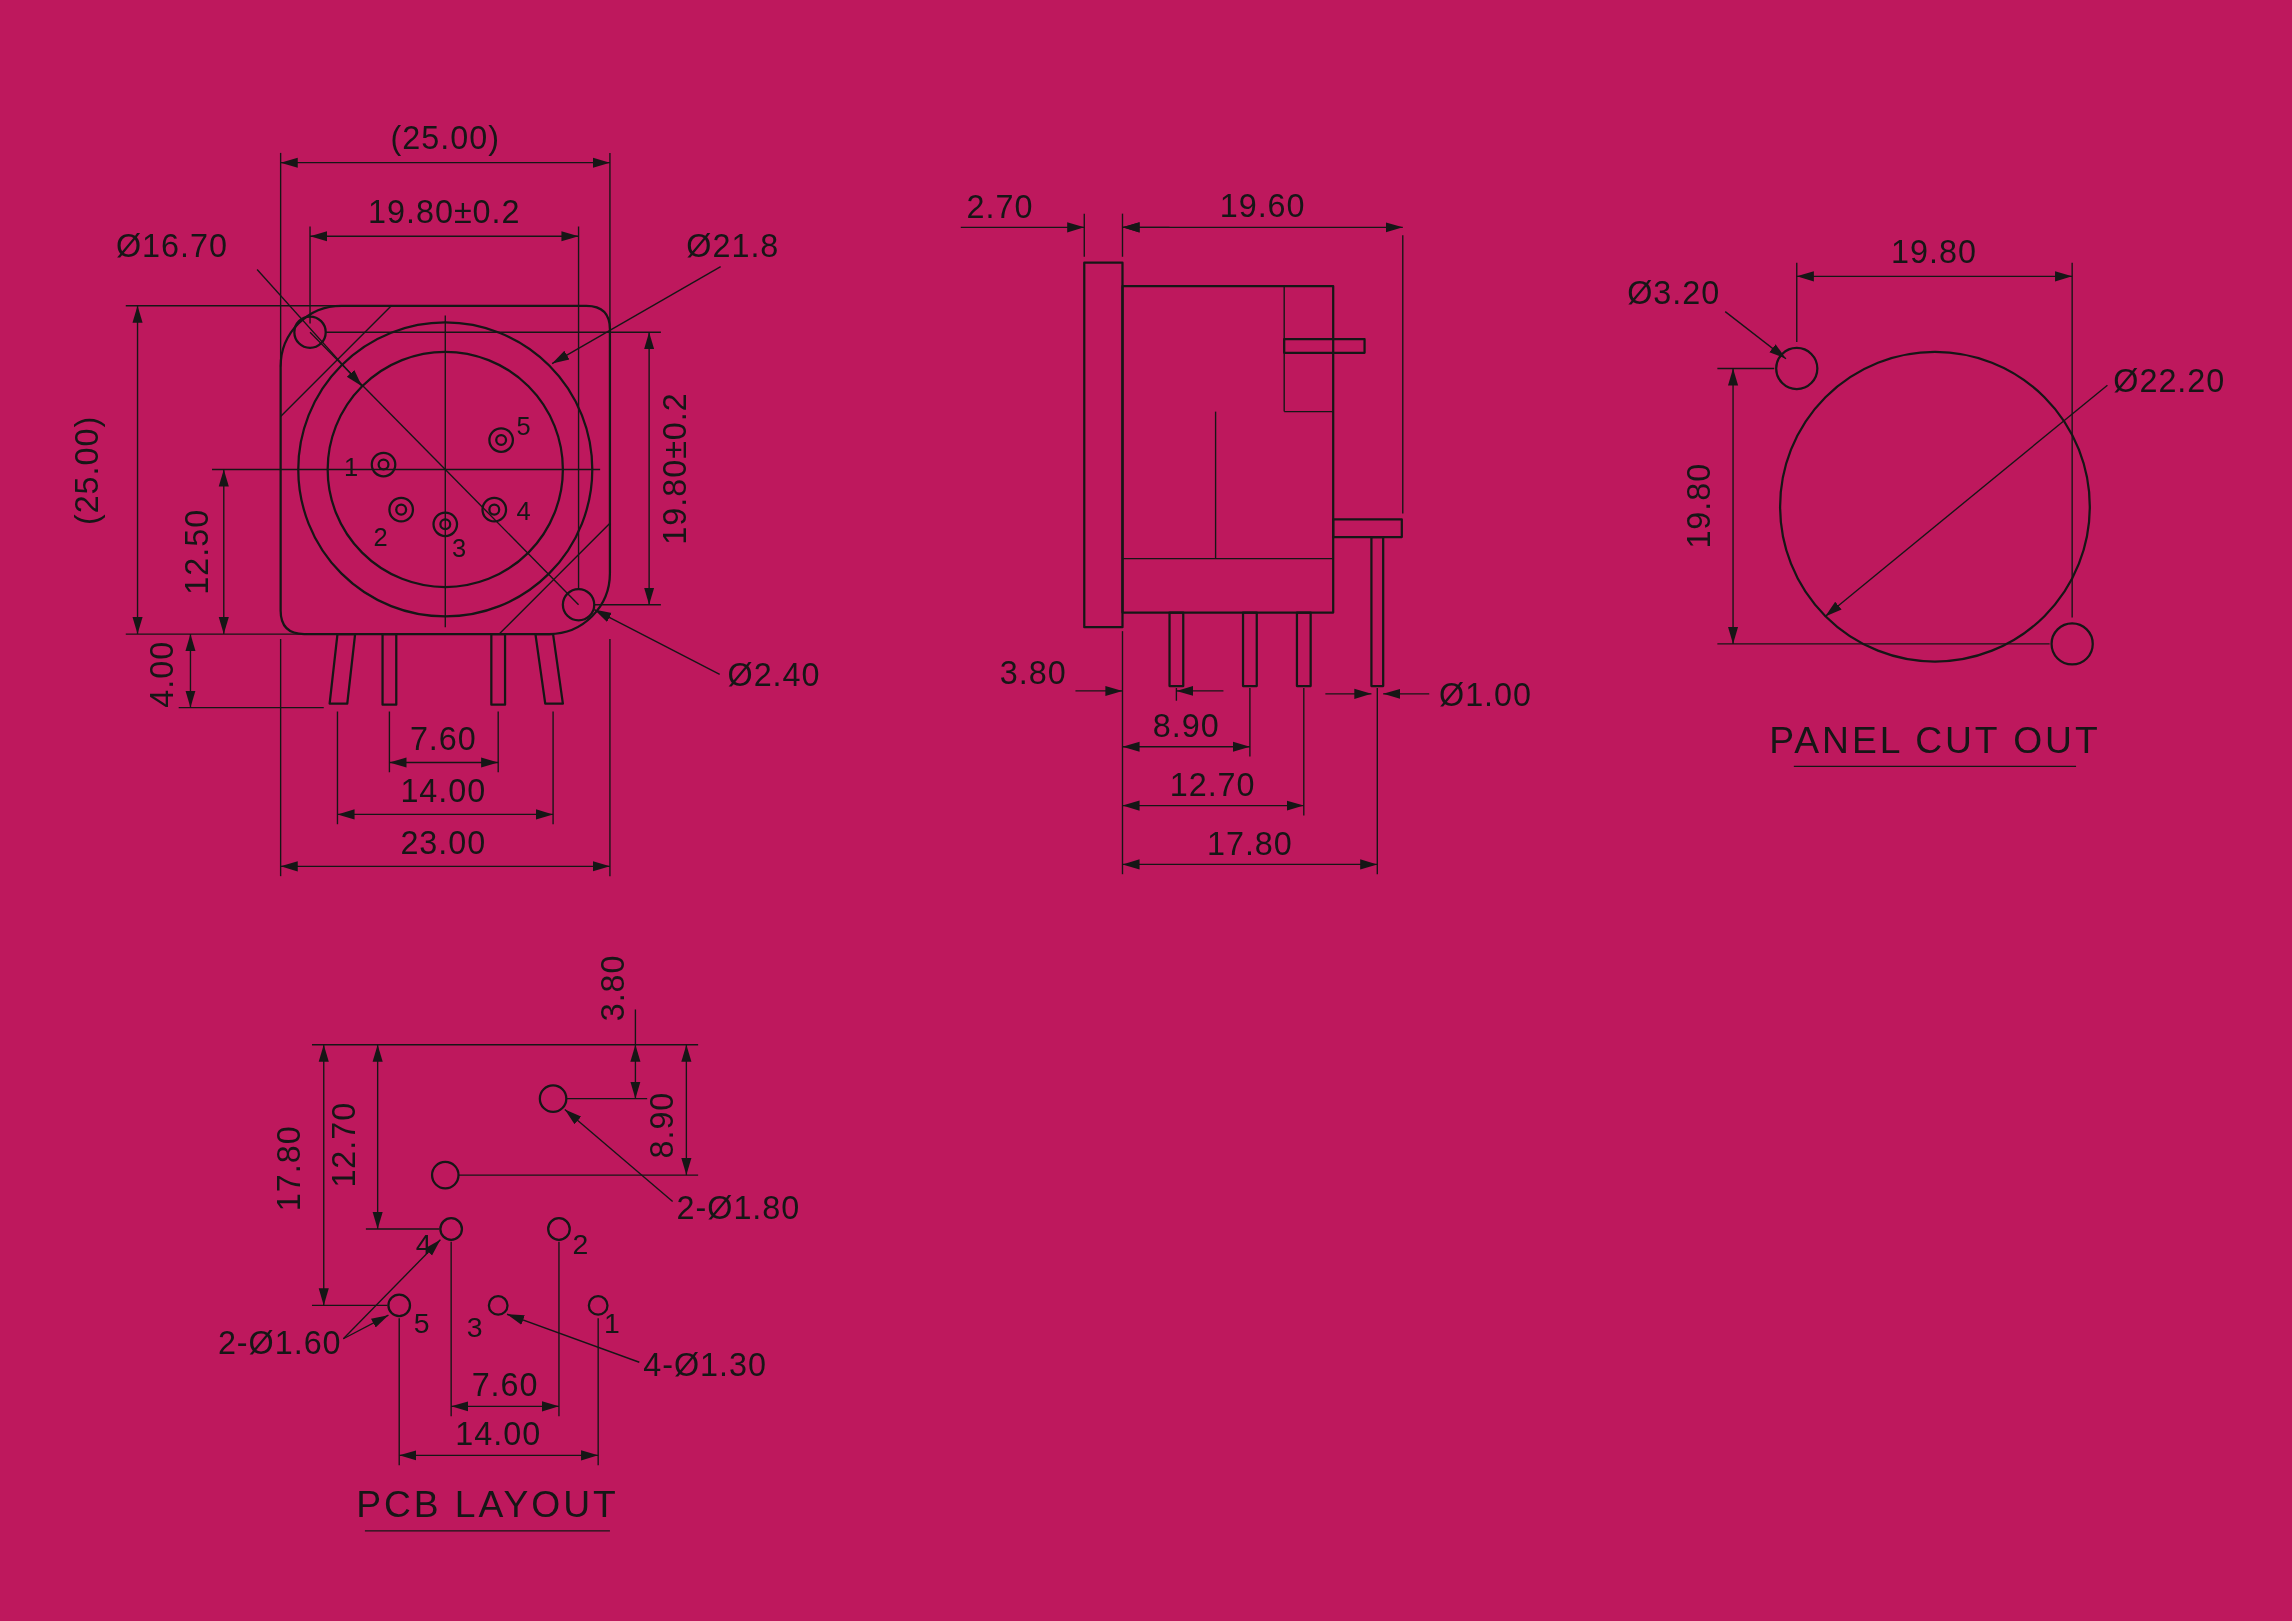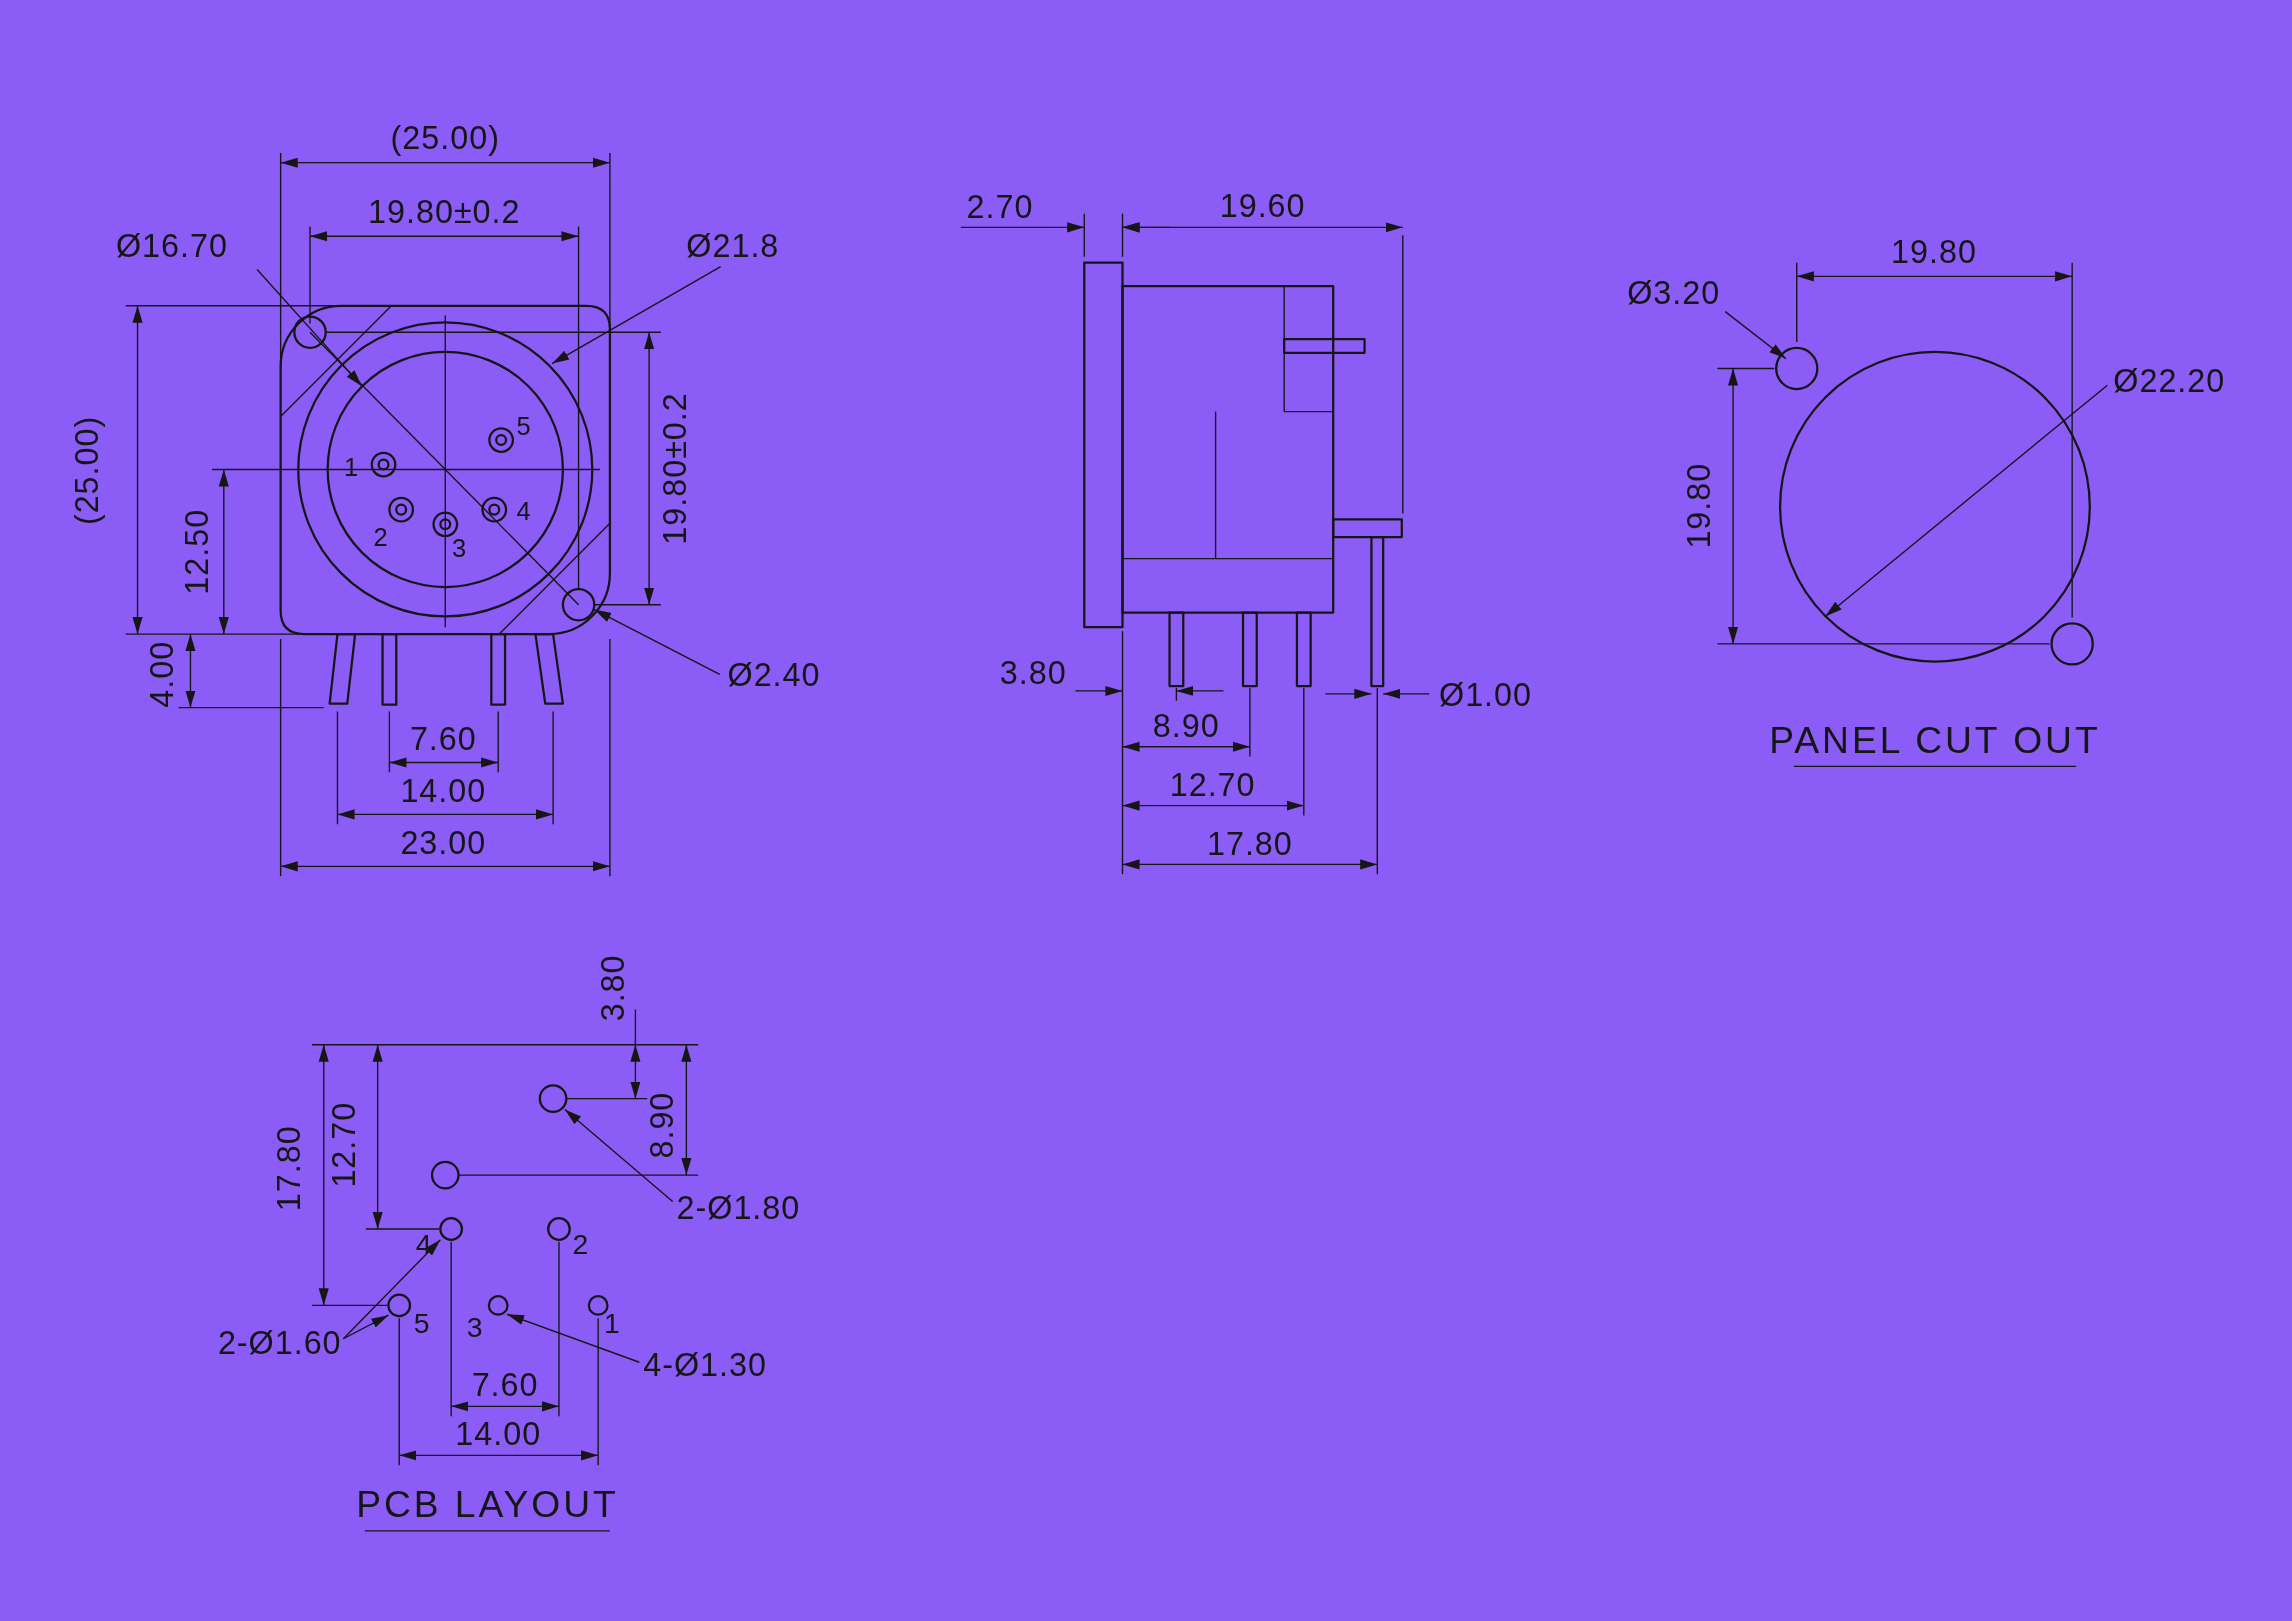--- a/index.html
+++ b/index.html
@@ -1,16 +1,16 @@
 <!DOCTYPE html>
 <html><head>
 <meta charset="utf-8">
 <style>
   html,body{margin:0;padding:0;background:#ffffff;}
-  .page{position:relative;width:2293px;height:1621px;background:#8b5cf6;overflow:hidden;}
+  .page{position:relative;width:2293px;height:1621px;background:#be185d;overflow:hidden;}
   svg{position:absolute;left:0;top:0;}
   .obj{fill:none;stroke:#161616;stroke-width:2.3;stroke-linecap:round;stroke-linejoin:round;}
   .thin{fill:none;stroke:#161616;stroke-width:1.4;stroke-linecap:butt;}
   text{font-family:"Liberation Sans","DejaVu Sans",sans-serif;font-size:33px;fill:#161616;letter-spacing:1px;}
   text.ttl{font-size:38px;letter-spacing:3px;}
   text.pin{font-size:26px;letter-spacing:0;}
   text.pinb{font-size:29px;letter-spacing:0;}
 </style>
 </head>
 <body>

